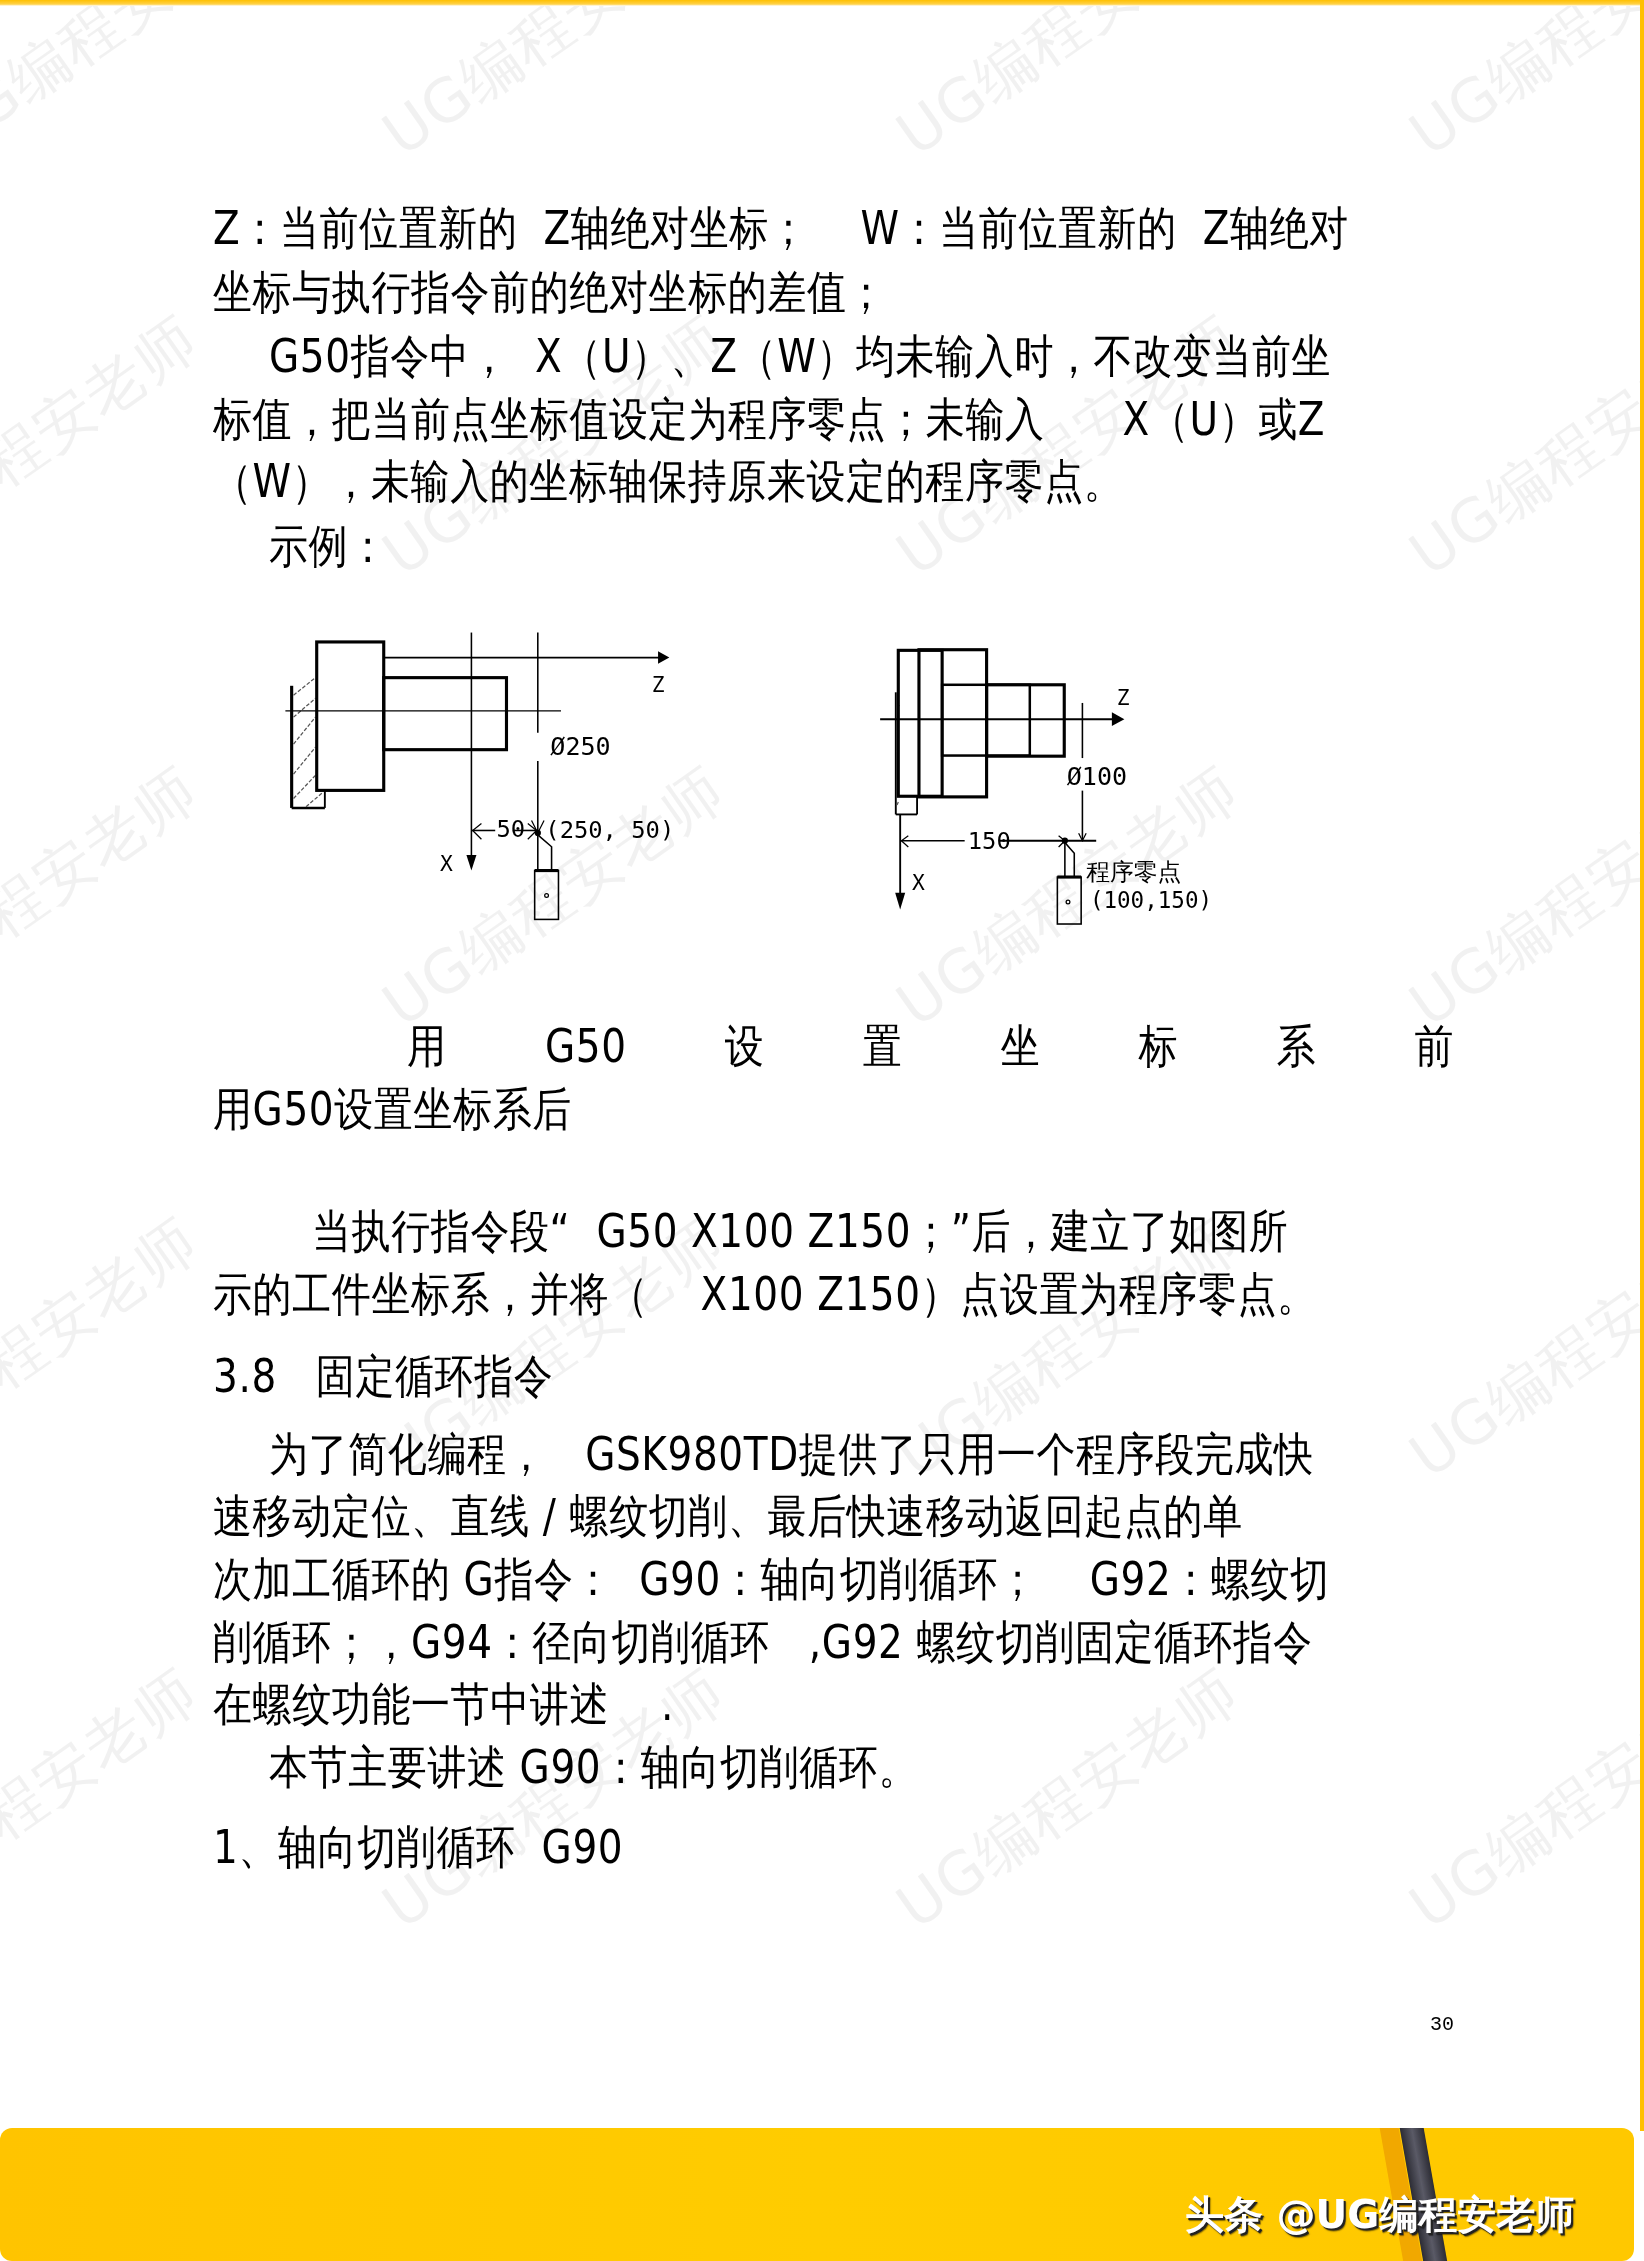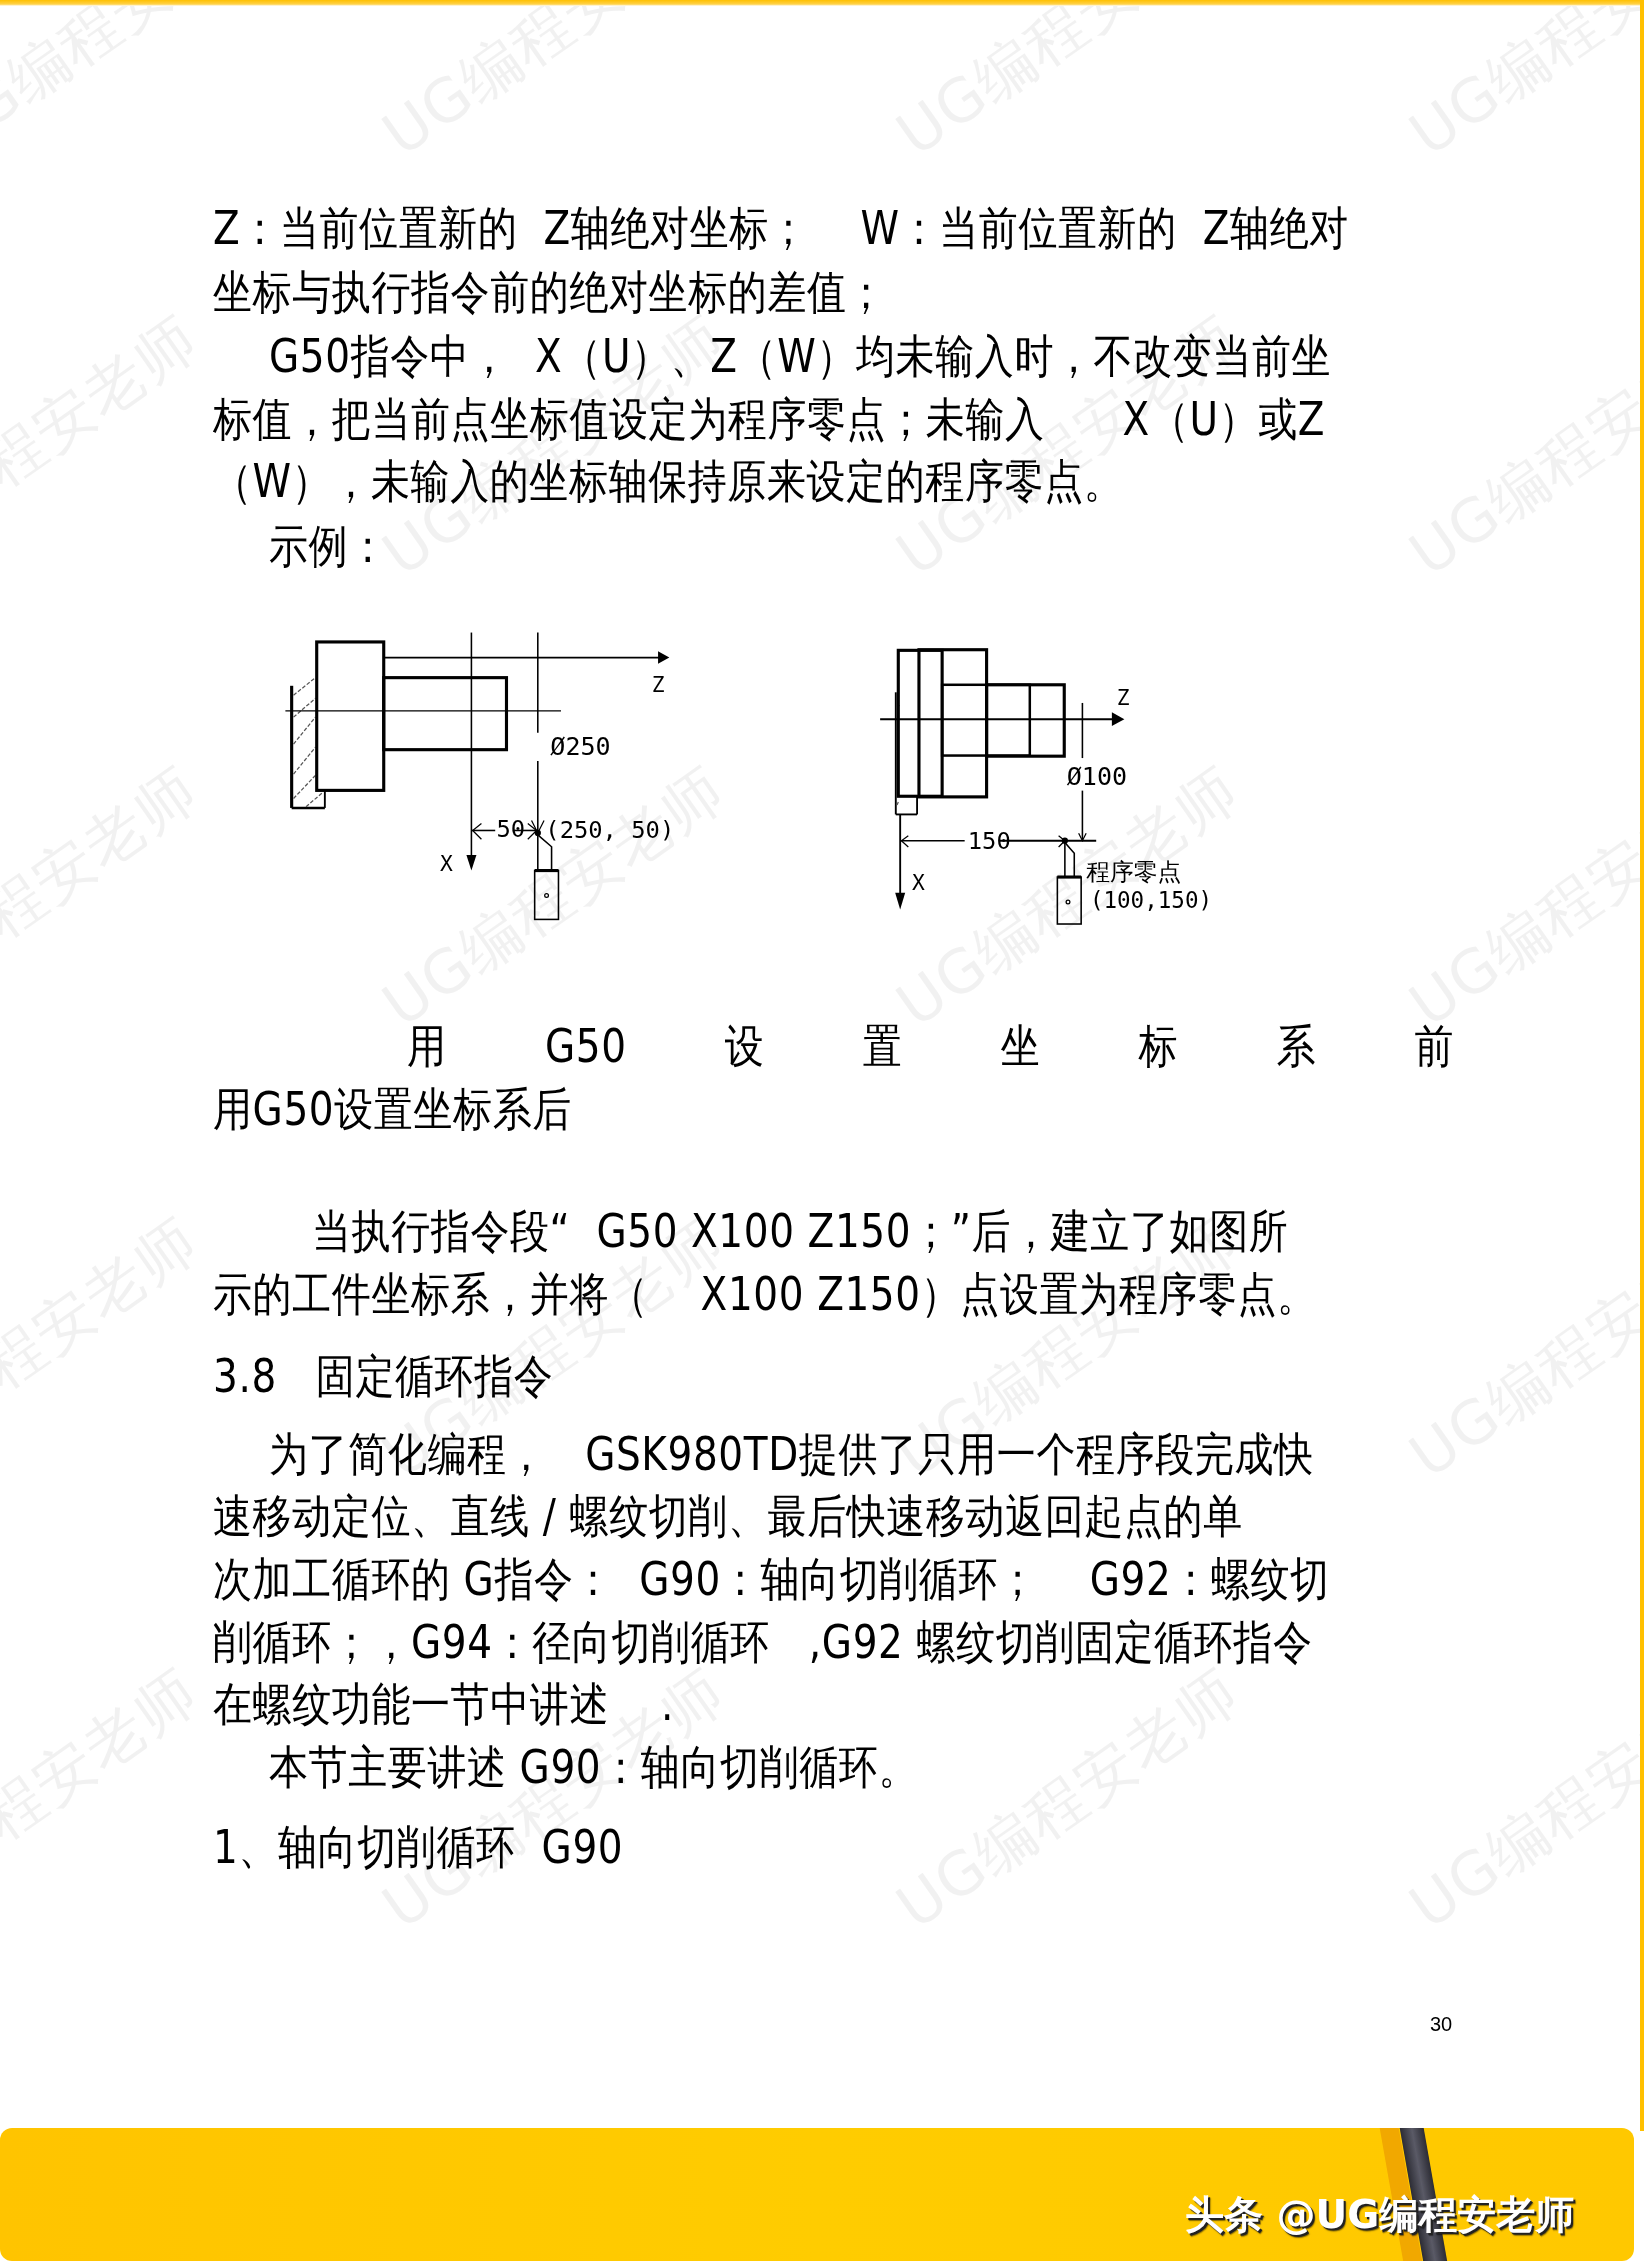--- a/index.html
+++ b/index.html
@@ -29,21 +29,21 @@
   .line {
     position:absolute; left:213px; font-size:39px; line-height:39px;
     white-space:pre; color:#000; letter-spacing:0.6px;
     font-family:"DejaVu Sans","Liberation Sans",sans-serif;
     transform:scaleY(1.18); transform-origin:left top;
   }
   .line.indent { left:269px; }
   .line.caption1 { left:213px; width:1241px; display:flex; justify-content:space-between; padding-left:194px; box-sizing:border-box; }
   .page-number {
     position:absolute; left:1430px; top:2007px; font-size:20px;
-    font-family:Liberation Sans, sans-serif;
+    font-family:Liberation Mono, monospace;
   }
   .bottom-band {
     position:absolute; left:0; top:2128px; width:1634px; height:133px;
     background:linear-gradient(90deg,#ffc400 0%, #ffcc00 50%, #ffc800 100%);
     overflow:hidden;
     border-radius:12px;
   }
   .bottom-band .stripe-dark {
     position:absolute; left:1413px; top:-12.5px; width:24px; height:175px;
     background:linear-gradient(90deg,#2c2c34,#5a5a66,#2c2c34);

